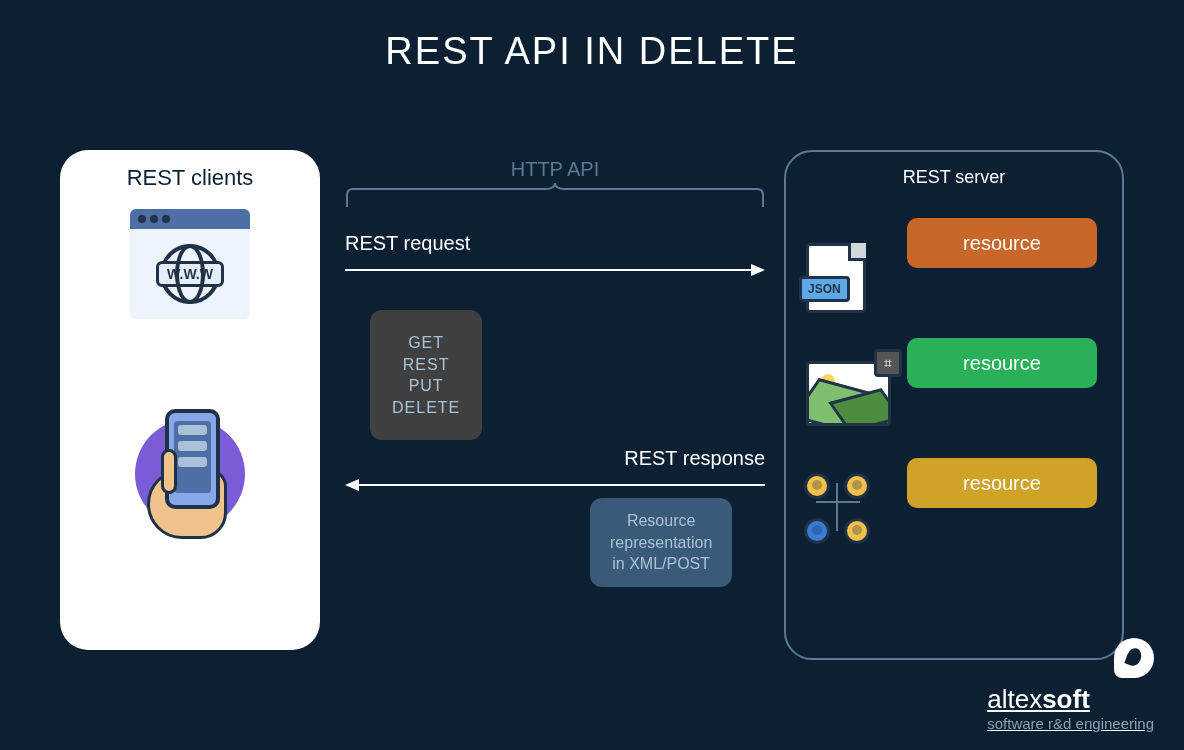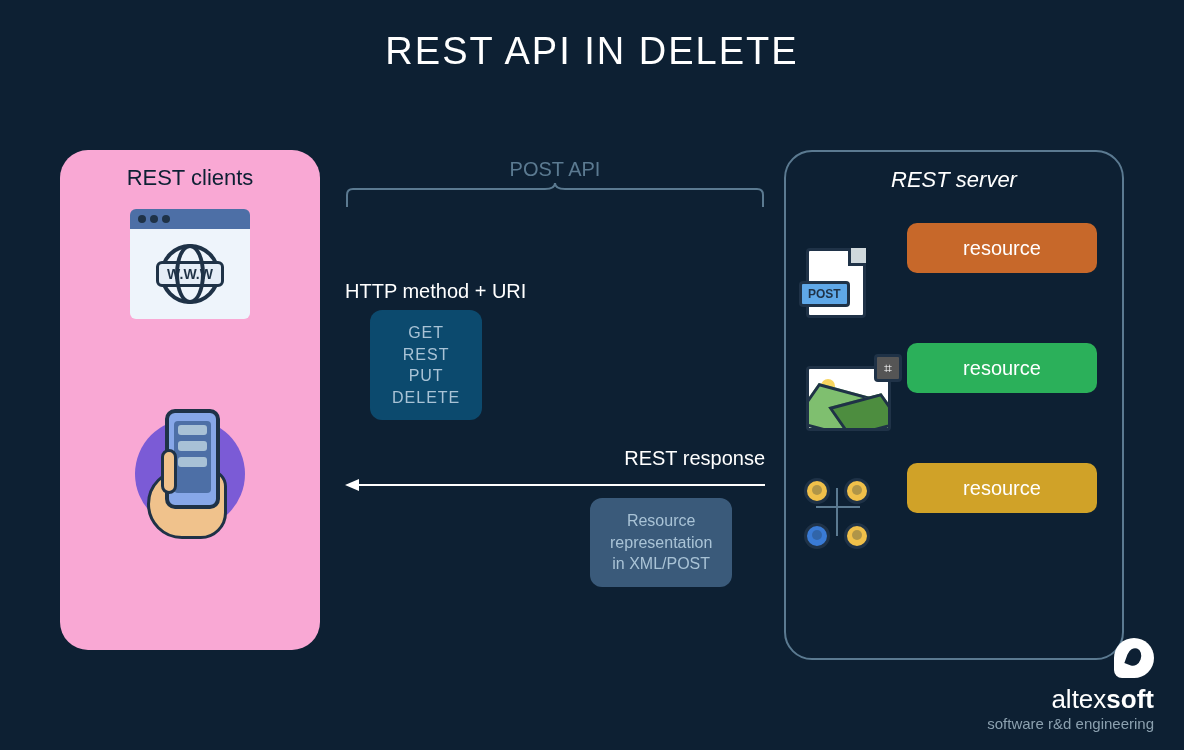--- a/index.html
+++ b/index.html
@@ -26,21 +26,21 @@
     right: 60px;
     bottom: 60px;
   }
   
   .clients {
     position: absolute;
     left: 0;
     top: 0;
     width: 260px;
     height: 500px;
-    background: #f9a8d4;
+    background: #ffffff;
     border-radius: 28px;
     color: #0d2033;
     text-align: center;
     padding-top: 15px;
   }
   .clients h2 {
     font-size: 22px;
     font-weight: 500;
   }
   .client-icon {
@@ -96,21 +96,21 @@
     position: absolute;
     right: 0;
     top: 0;
     width: 340px;
     height: 510px;
     border: 2px solid #5b7a91;
     border-radius: 28px;
     text-align: center;
     padding-top: 15px;
   }
-  .server h2 { font-size: 22px; font-weight: 500; font-style: italic; }
+  .server h2 { font-size: 18px; font-weight: 500; }
   .resrow { position:relative; height:95px; margin-top:25px; }
   .resbadge {
     position:absolute; right:25px; top:5px; width:190px; height:50px; border-radius:10px;
     display:flex; align-items:center; justify-content:center; font-size:20px; color:#fff;
   }
   .r1 { background:#c7682a; }
   .r2 { background:#2bb05a; }
   .r3 { background:#d0a228; }
   .resicon { position:absolute; left:20px; top:30px; width:90px; height:75px; }
 
@@ -157,30 +157,30 @@
   .arrow svg { width:100%; height:20px; display:block; }
   .req-arrow { top: 110px; }
   .resp-arrow { top: 325px; }
   .arrow-label { font-size:20px; color:#fff; position:absolute; }
   .req-arrow .arrow-label { left:0; top:-28px; }
   .resp-arrow .arrow-label { right:0; top:-28px;text-align:center; }
   .sublabel { font-size:20px; color:#fff; }
 
   .methods-label { position:absolute; left:285px; top:130px; font-size:20px; }
   .methods-box {
-    position:absolute; left:310px; top:160px; background:#0c4a6e; border-radius:12px;
-    padding:12px 22px; text-align:center; color:#a9c3d6; font-size:16px; letter-spacing:1px; line-height:1.35;
+    position:absolute; left:310px; top:160px; background:#404040; border-radius:12px;
+    padding:22px 22px; text-align:center; color:#a9c3d6; font-size:16px; letter-spacing:1px; line-height:1.35;
   }
   .resp-box {
     position:absolute; left:530px; top:348px; background:#3a5a7a; border-radius:12px;
     padding:12px 20px; text-align:center; color:#a9c3d6; font-size:16px; line-height:1.35;
   }
 
   
-  .logo { position:absolute; right:30px; bottom:18px; text-align:right; color:#fff; }
+  .logo { position:absolute; right:30px; bottom:18px; color:#fff;text-decoration:underline; }
   .logo .bubble { width:40px; height:40px; background:#fff; border-radius:50% 50% 50% 8px; position:relative; margin:0 0 6px auto; }
   .logo .bubble::after { content:''; position:absolute; left:13px; top:10px; width:14px; height:18px; background:#0d2033; border-radius:50% 50% 50% 0; transform:rotate(20deg); }
   .logo .brand { font-size:26px; font-weight:500; }
   .logo .brand b { font-weight:700; }
   .logo .tagline { font-size:15px; color:#8ba0af; }
 </style>
 </head>
 <body>
 
 <h1 class="title">REST API IN DELETE</h1>
@@ -203,27 +203,33 @@
       <div class="circle"></div>
       <div class="hand"></div>
       <div class="phone">
           <div class="screen"></div>
         </div>
       <div class="thumb"></div>
     </div>
   </div>
 
   <div class="api-brace">
-    <div>POST API</div>
+    <div>HTTP API</div>
     <svg class="brace-svg" viewBox="0 0 420 28">
       <path d="M2 26 L2 14 Q2 8 8 8 L200 8 Q210 8 210 2 Q210 8 220 8 L412 8 Q418 8 418 14 L418 26" fill="none" stroke="#5b7a91" stroke-width="2"></path>
     </svg>
   </div>
 
-  <div class="methods-label sublabel">HTTP method + URI</div>
+  <div class="arrow req-arrow">
+    <span class="arrow-label">REST request</span>
+    <svg viewBox="0 0 420 20">
+      <line x1="0" y1="10" x2="408" y2="10" stroke="#fff" stroke-width="2"></line>
+      <polygon points="420,10 406,4 406,16" fill="#fff"></polygon>
+    </svg>
+  </div>
   <div class="methods-box">
     <div>GET</div>
     <div>REST</div>
     <div>PUT</div>
     <div>DELETE</div>
   </div>
 
   <div class="arrow resp-arrow">
     <span class="arrow-label">REST response</span>
     <svg viewBox="0 0 420 20">
@@ -238,21 +244,21 @@
   </div>
 
   <div class="server">
     <h2>REST server</h2>
 
     <div class="resrow">
       <div class="resbadge r1">resource</div>
       <div class="resicon">
         <div class="htmlfile">
           <div class="fold"></div>
-          <div class="tag">POST</div>
+          <div class="tag">JSON</div>
         </div>
       </div>
     </div>
 
     <div class="resrow">
       <div class="resbadge r2">resource</div>
       <div class="resicon" style="top:28px;">
         <div class="imgicon">
           <div class="sun"></div>
             <div class="m1"></div>

